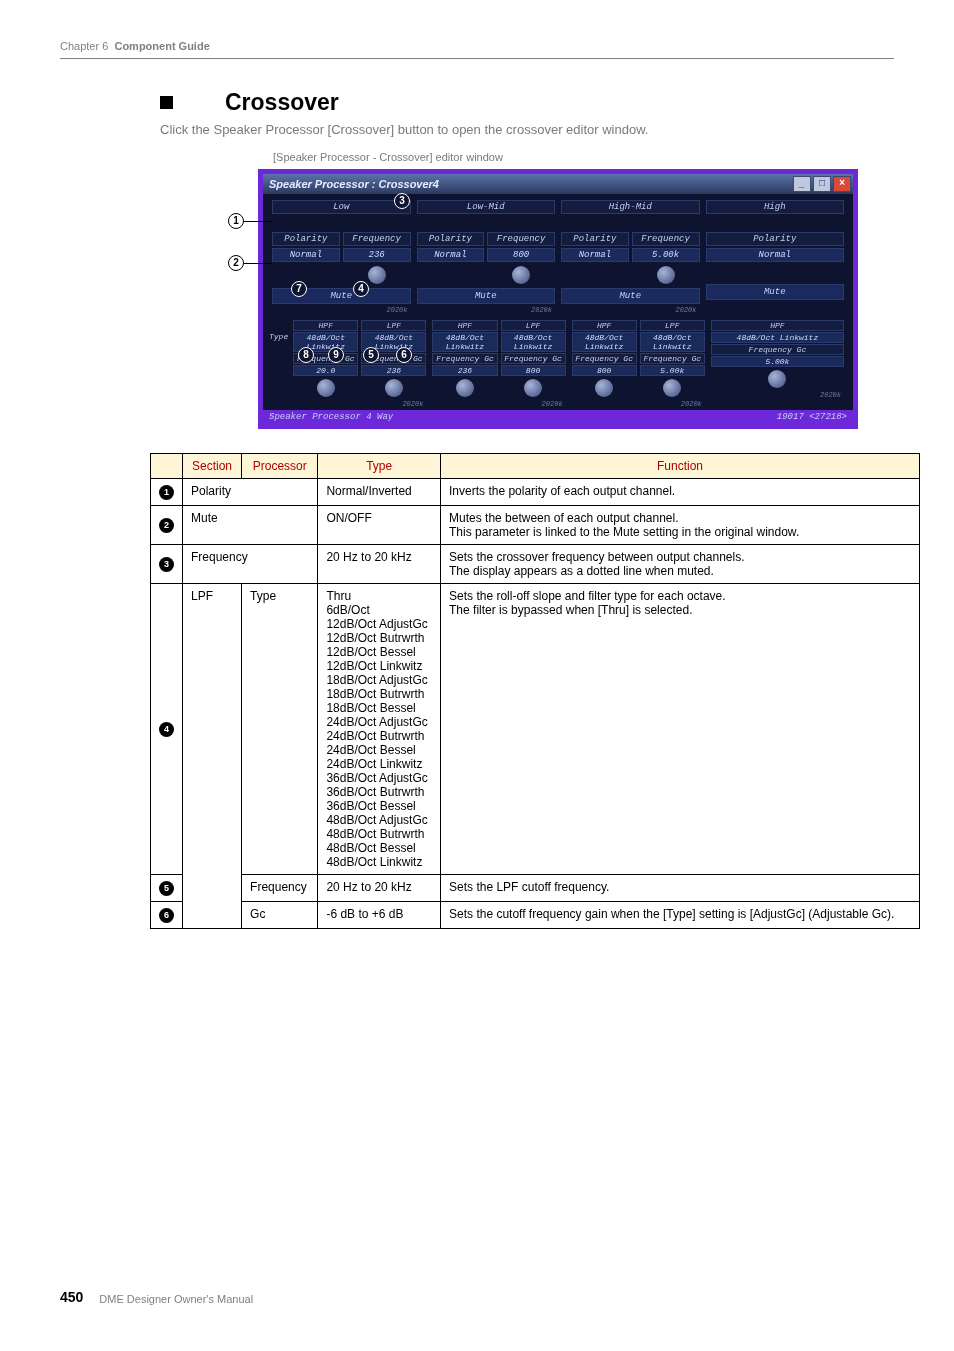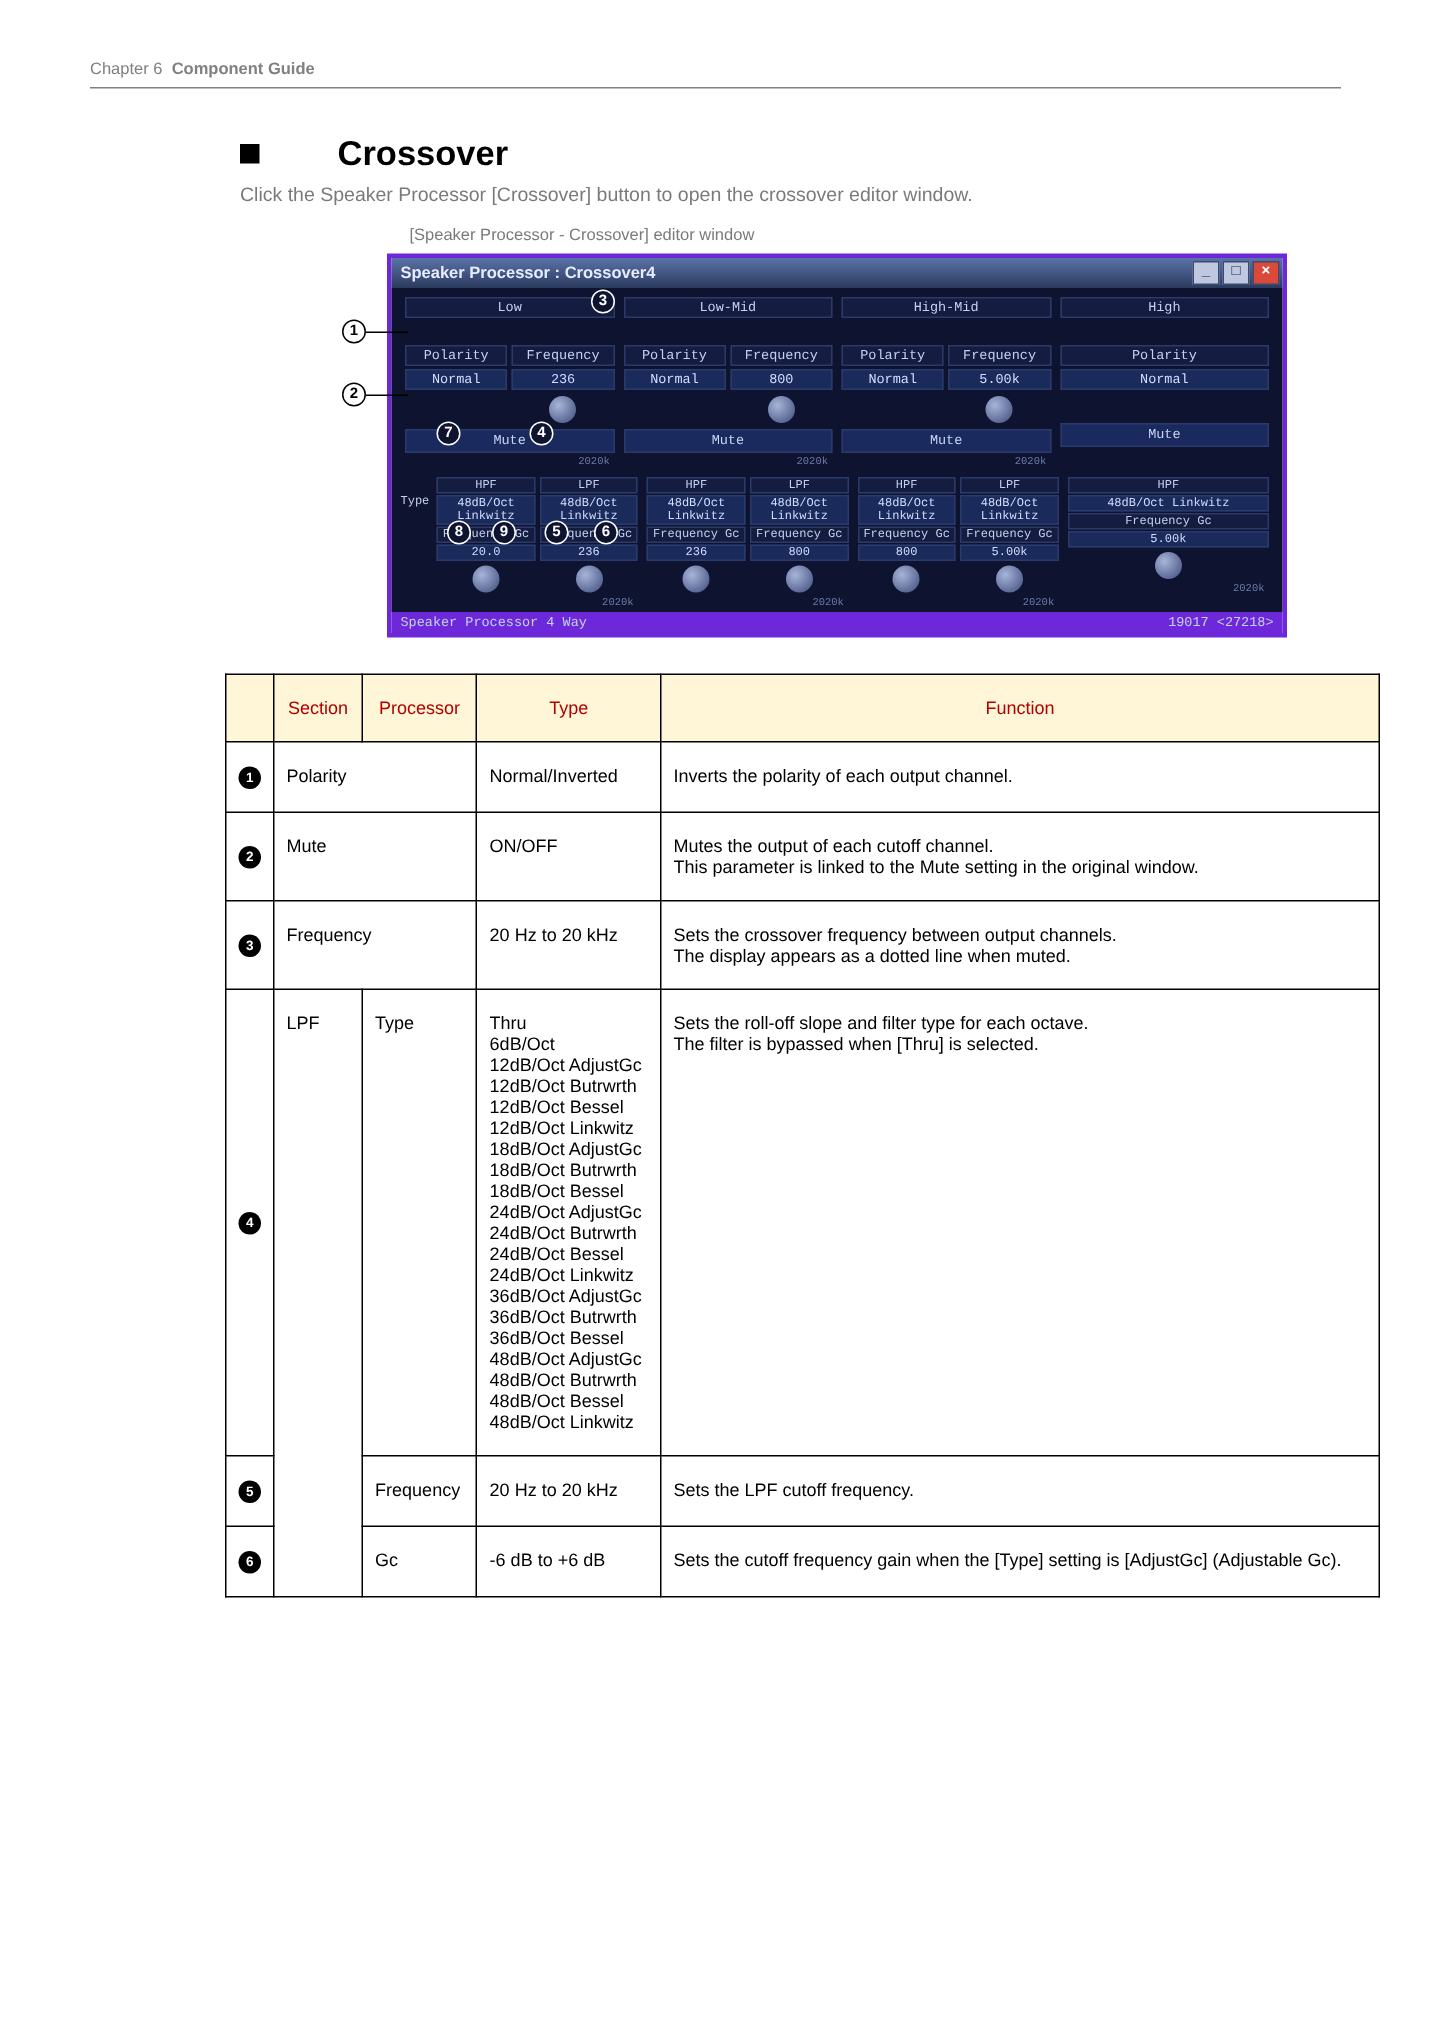--- a/index.html
+++ b/index.html
@@ -67,23 +67,24 @@
   }
   .callout-line {
     position: absolute;
     height: 1px;
     background: #000;
   }
   
   .win {
     width: 600px;
     margin-left: 30px;
-    border: 3px solid #6d28d9;
+    border: 5px solid #6d28d9;
     font-family: "Courier New", monospace;
     font-size: 9px;
+    font-style: italic;
   }
   .titlebar {
     display: flex;
     justify-content: space-between;
     align-items: center;
     background: linear-gradient(#5b73a8, #2a3a5e);
     height: 20px;
     padding: 0 2px 0 6px;
     color: #e8ecff;
     font-family: Arial, sans-serif;
@@ -157,21 +158,21 @@
   }
   
   .param-table {
     margin-left: 90px;
     border-collapse: collapse;
     width: 770px;
     font-size: 12px;
   }
   .param-table th, .param-table td {
     border: 1px solid #000;
-    padding: 15px 8px;
+    padding: 5px 8px;
     vertical-align: top;
     text-align: left;
   }
   .param-table th {
     background: #fff6d8;
     color: #b00000;
     font-weight: normal;
     text-align: center;
   }
   .param-table .idx-cell {
@@ -470,21 +471,21 @@
         <tr>
           <td class="idx-cell"><span class="idx-circle">1</span></td>
           <td colspan="2">Polarity</td>
           <td style="white-space: pre-line;">Normal/Inverted</td>
           <td style="white-space: pre-line;">Inverts the polarity of each output channel.</td>
         </tr>
         <tr>
           <td class="idx-cell"><span class="idx-circle">2</span></td>
           <td colspan="2">Mute</td>
           <td style="white-space: pre-line;">ON/OFF</td>
-          <td style="white-space: pre-line;">Mutes the output of each cutoff channel.
+          <td style="white-space: pre-line;">Mutes the between of each output channel.
 This parameter is linked to the Mute setting in the original window.</td>
         </tr>
         <tr>
           <td class="idx-cell"><span class="idx-circle">3</span></td>
           <td colspan="2">Frequency</td>
           <td style="white-space: pre-line;">20 Hz to 20 kHz</td>
           <td style="white-space: pre-line;">Sets the crossover frequency between output channels.
 The display appears as a dotted line when muted.</td>
         </tr>
         <tr>

